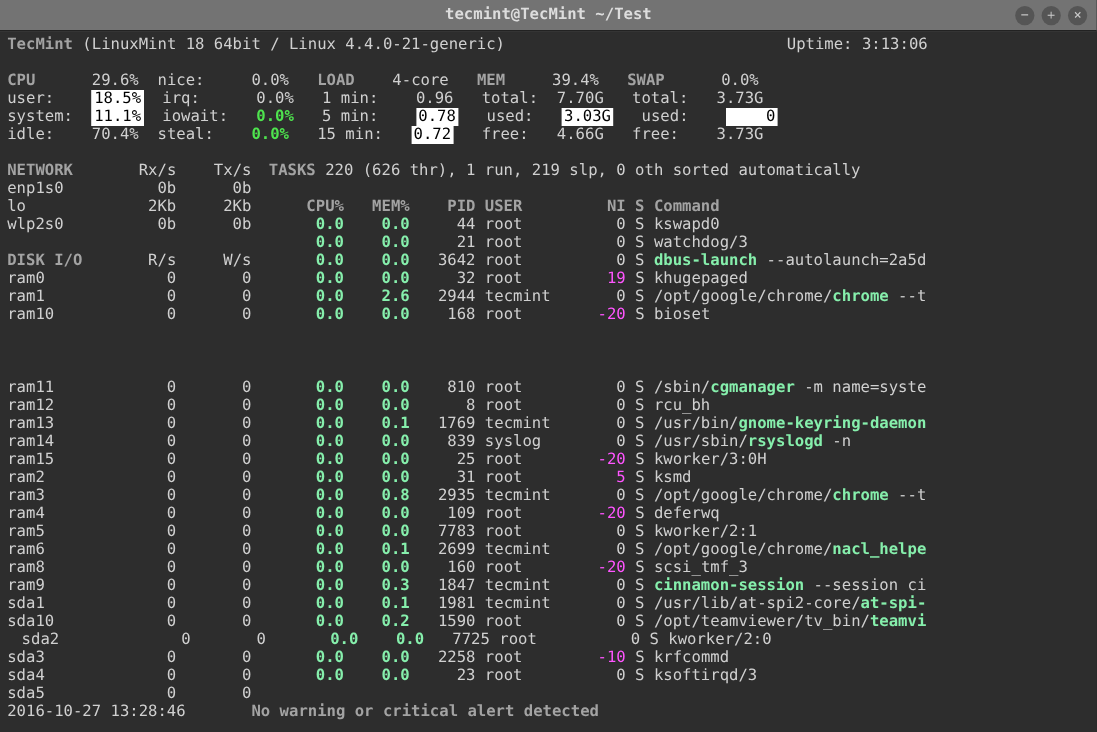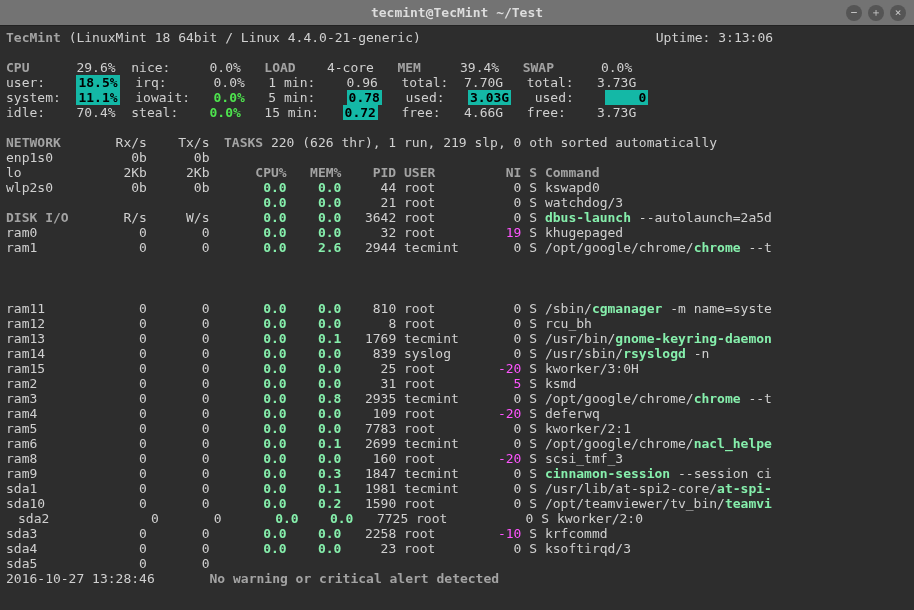--- a/index.html
+++ b/index.html
@@ -27,21 +27,21 @@
 .window-btn {
   width: 16px; height: 16px; border-radius: 50%;
   background: #555; color: #ccc; font-size: 11px;
   display: inline-flex; align-items: center; justify-content: center;
   cursor: pointer;
 }
 .terminal { padding: 4px 6px 4px 6px; background: #2d2d2d; }
 .bold { font-weight: bold; color: #a3a3a3; }
 .green-b { color: #86efac; font-weight: bold; }
 .magenta { color: #ff55ff; }
-.hl-green-bg { background: #14b8a6; color: #000; font-weight: bold; padding: 0 2px; }
+.hl-green-bg { background: #ffffff; color: #000; font-weight: normal; padding: 0 2px; }
 .hl-green-fg { color: #4ee44e; font-weight: bold; }
 pre.line { white-space: pre; font-family: inherit; }
 .col { display: inline-block; }
 </style>
 </head>
 <body>
 
 <div class="titlebar">
   <span class="title">tecmint@TecMint ~/Test</span>
   <div class="window-controls">
@@ -68,20 +68,21 @@
 
 <div id="lower">
       <pre class="line"><span class="col" style="width:218px;display:inline-block;"><span class="bold">NETWORK   </span>    Rx/s    Tx/s</span><span class="bold">TASKS</span> 220 (626 thr), 1 run, 219 slp, 0 oth sorted automatically</pre>
       <pre class="line"><span class="col" style="width:218px;display:inline-block;">enp1s0          0b      0b</span></pre>
       <pre class="line"><span class="col" style="width:218px;display:inline-block;">lo             2Kb     2Kb</span>  <span class="bold">  CPU%   MEM%    PID USER         NI S Command</span></pre>
       <pre class="line"><span class="col" style="width:218px;display:inline-block;">wlp2s0          0b      0b</span>  <span class="green-b">   0.0</span><span class="green-b">    0.0</span>     44 root          0 S kswapd0</pre>
       <pre class="line"><span class="col" style="width:218px;display:inline-block;">                          </span>  <span class="green-b">   0.0</span><span class="green-b">    0.0</span>     21 root          0 S watchdog/3</pre>
       <pre class="line"><span class="col" style="width:218px;display:inline-block;"><span class="bold">DISK I/O  </span>     R/s     W/s</span>  <span class="green-b">   0.0</span><span class="green-b">    0.0</span>   3642 root          0 S <span class="green-b">dbus-launch</span> --autolaunch=2a5d</pre>
       <pre class="line"><span class="col" style="width:218px;display:inline-block;">ram0             0       0</span>  <span class="green-b">   0.0</span><span class="green-b">    0.0</span>     32 root     <span class="magenta">    19</span> S khugepaged</pre>
       <pre class="line"><span class="col" style="width:218px;display:inline-block;">ram1             0       0</span>  <span class="green-b">   0.0</span><span class="green-b">    2.6</span>   2944 tecmint       0 S /opt/google/chrome/<span class="green-b">chrome</span> --t</pre>
+      <pre class="line"><span class="col" style="width:218px;display:inline-block;">ram10            0       0</span>  <span class="green-b">   0.0</span><span class="green-b">    0.0</span>    168 root     <span class="magenta">   -20</span> S bioset</pre>
       <pre class="line"><span class="col" style="width:218px;display:inline-block;margin-top:46px;">ram11            0       0</span>  <span class="green-b">   0.0</span><span class="green-b">    0.0</span>    810 root          0 S /sbin/<span class="green-b">cgmanager</span> -m name=syste</pre>
       <pre class="line"><span class="col" style="width:218px;display:inline-block;">ram12            0       0</span>  <span class="green-b">   0.0</span><span class="green-b">    0.0</span>      8 root          0 S rcu_bh</pre>
       <pre class="line"><span class="col" style="width:218px;display:inline-block;">ram13            0       0</span>  <span class="green-b">   0.0</span><span class="green-b">    0.1</span>   1769 tecmint       0 S /usr/bin/<span class="green-b">gnome-keyring-daemon</span></pre>
       <pre class="line"><span class="col" style="width:218px;display:inline-block;">ram14            0       0</span>  <span class="green-b">   0.0</span><span class="green-b">    0.0</span>    839 syslog        0 S /usr/sbin/<span class="green-b">rsyslogd</span> -n</pre>
       <pre class="line"><span class="col" style="width:218px;display:inline-block;">ram15            0       0</span>  <span class="green-b">   0.0</span><span class="green-b">    0.0</span>     25 root     <span class="magenta">   -20</span> S kworker/3:0H</pre>
       <pre class="line"><span class="col" style="width:218px;display:inline-block;">ram2             0       0</span>  <span class="green-b">   0.0</span><span class="green-b">    0.0</span>     31 root     <span class="magenta">     5</span> S ksmd</pre>
       <pre class="line"><span class="col" style="width:218px;display:inline-block;">ram3             0       0</span>  <span class="green-b">   0.0</span><span class="green-b">    0.8</span>   2935 tecmint       0 S /opt/google/chrome/<span class="green-b">chrome</span> --t</pre>
       <pre class="line"><span class="col" style="width:218px;display:inline-block;">ram4             0       0</span>  <span class="green-b">   0.0</span><span class="green-b">    0.0</span>    109 root     <span class="magenta">   -20</span> S deferwq</pre>
       <pre class="line"><span class="col" style="width:218px;display:inline-block;">ram5             0       0</span>  <span class="green-b">   0.0</span><span class="green-b">    0.0</span>   7783 root          0 S kworker/2:1</pre>
       <pre class="line"><span class="col" style="width:218px;display:inline-block;">ram6             0       0</span>  <span class="green-b">   0.0</span><span class="green-b">    0.1</span>   2699 tecmint       0 S /opt/google/chrome/<span class="green-b">nacl_helpe</span></pre>

